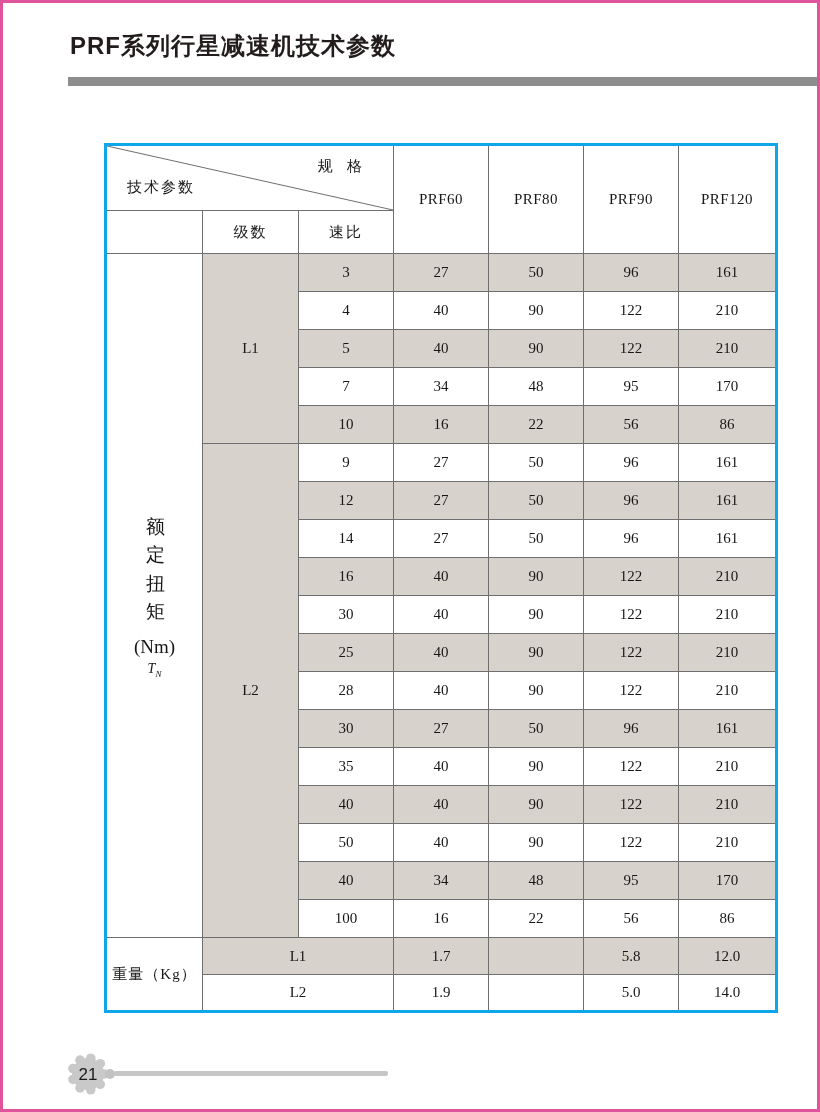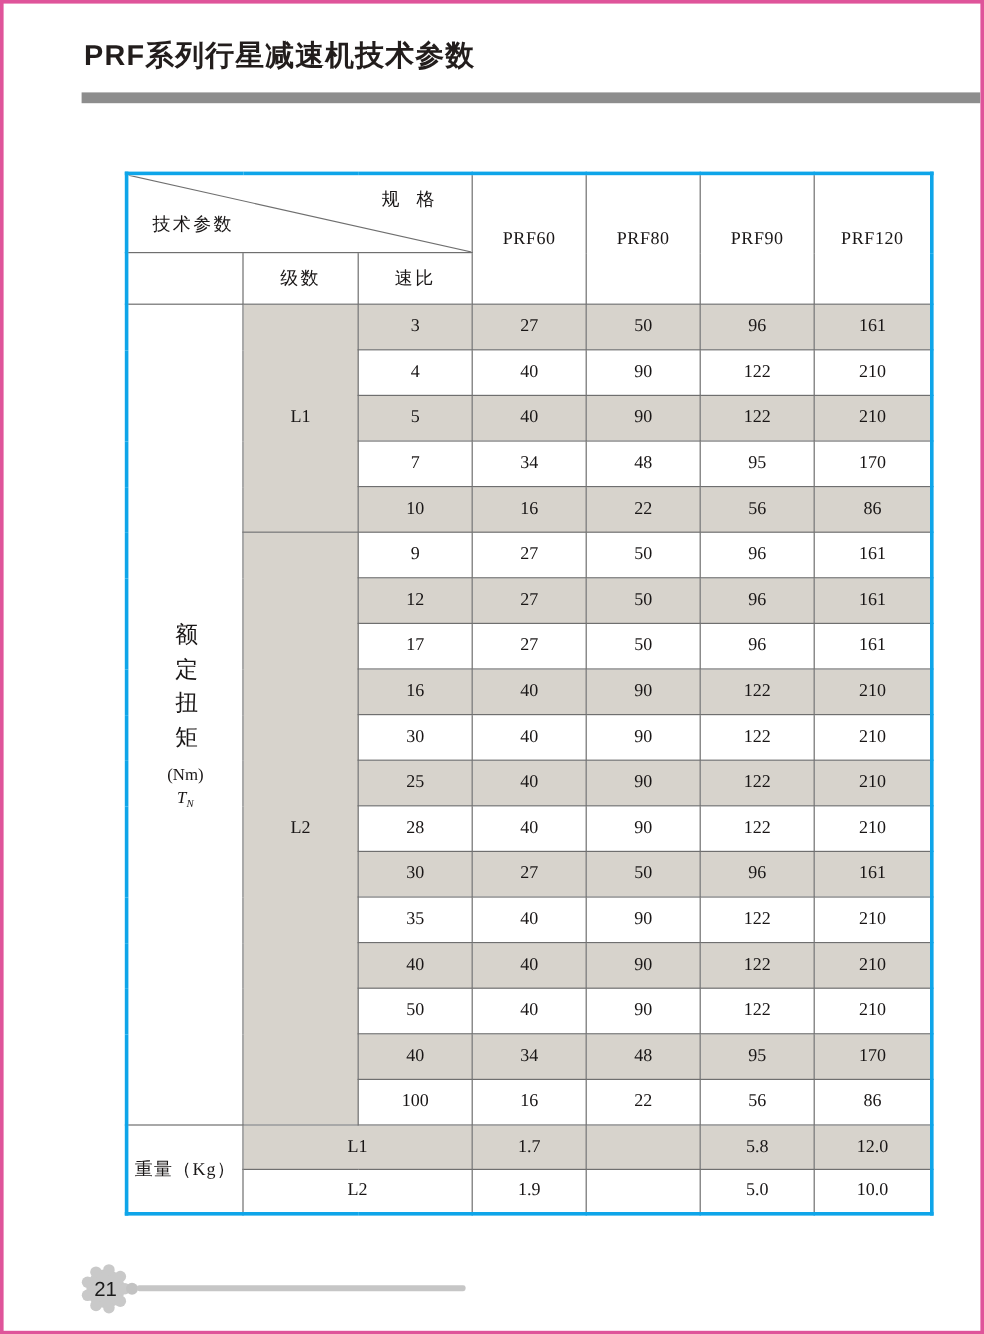--- a/index.html
+++ b/index.html
@@ -56,21 +56,21 @@
   }
   .model-cell { font-family: "Liberation Sans", sans-serif; font-size: 15px; letter-spacing: 0.5px; }
   .sub-header { font-family: "Liberation Sans", sans-serif; font-size: 15px; letter-spacing: 2px; }
 
   .torque-cell { background: #ffffff; }
   .torque-vert {
     width: 17px; margin: 0 auto;
     font-family: "Liberation Sans", sans-serif;
     font-size: 19px; line-height: 1.5; word-break: break-all;
   }
-  .torque-unit { margin-top: 9px; font-size: 14px; font-family: "Liberation Serif", serif; }
+  .torque-unit { margin-top: 9px; font-size: 19px; font-family: "Liberation Serif", serif; }
   .torque-sym  { margin-top: 3px; font-size: 14px; font-style: italic; font-family: "Liberation Serif", serif; }
   .torque-sym sub { font-size: 9px; }
 
   .stage-cell { font-family: "Liberation Serif", serif; }
   .weight-label-cell { font-family: "Liberation Sans", sans-serif; font-size: 15px; letter-spacing: 1px; }
 
   
   .footer-gear { position: absolute; left: 61px; top: 1047px; width: 48px; height: 48px; }
   .footer-gear text {
     font-family: "Liberation Sans", sans-serif; font-size: 17px; fill: #1a1a1a;
@@ -172,21 +172,21 @@
           <td class="value-cell">161</td>
         </tr>
         <tr class="data-row">
           <td class="ratio-cell shade">12</td>
           <td class="value-cell shade">27</td>
           <td class="value-cell shade">50</td>
           <td class="value-cell shade">96</td>
           <td class="value-cell shade">161</td>
         </tr>
         <tr class="data-row">
-          <td class="ratio-cell">17</td>
+          <td class="ratio-cell">14</td>
           <td class="value-cell">27</td>
           <td class="value-cell">50</td>
           <td class="value-cell">96</td>
           <td class="value-cell">161</td>
         </tr>
         <tr class="data-row">
           <td class="ratio-cell shade">16</td>
           <td class="value-cell shade">40</td>
           <td class="value-cell shade">90</td>
           <td class="value-cell shade">122</td>
@@ -261,21 +261,21 @@
           <td class="value-cell shade">1.7</td>
           <td class="value-cell shade"></td>
           <td class="value-cell shade">5.8</td>
           <td class="value-cell shade">12.0</td>
         </tr>
         <tr class="weight-row">
           <td colspan="2" class="weight-stage-cell stage-cell">L2</td>
           <td class="value-cell">1.9</td>
           <td class="value-cell"></td>
           <td class="value-cell">5.0</td>
-          <td class="value-cell">10.0</td>
+          <td class="value-cell">14.0</td>
         </tr>
       </tbody>
   </table>
 
   <svg class="footer-gear" viewBox="-24 -24 48 48">
     <g fill="#c9c9c9">
       <circle r="16"></circle>
       <circle cx="16" cy="0" r="4.8"></circle>
       <circle cx="12.26" cy="10.28" r="4.8"></circle>
       <circle cx="2.78" cy="15.76" r="4.8"></circle>

